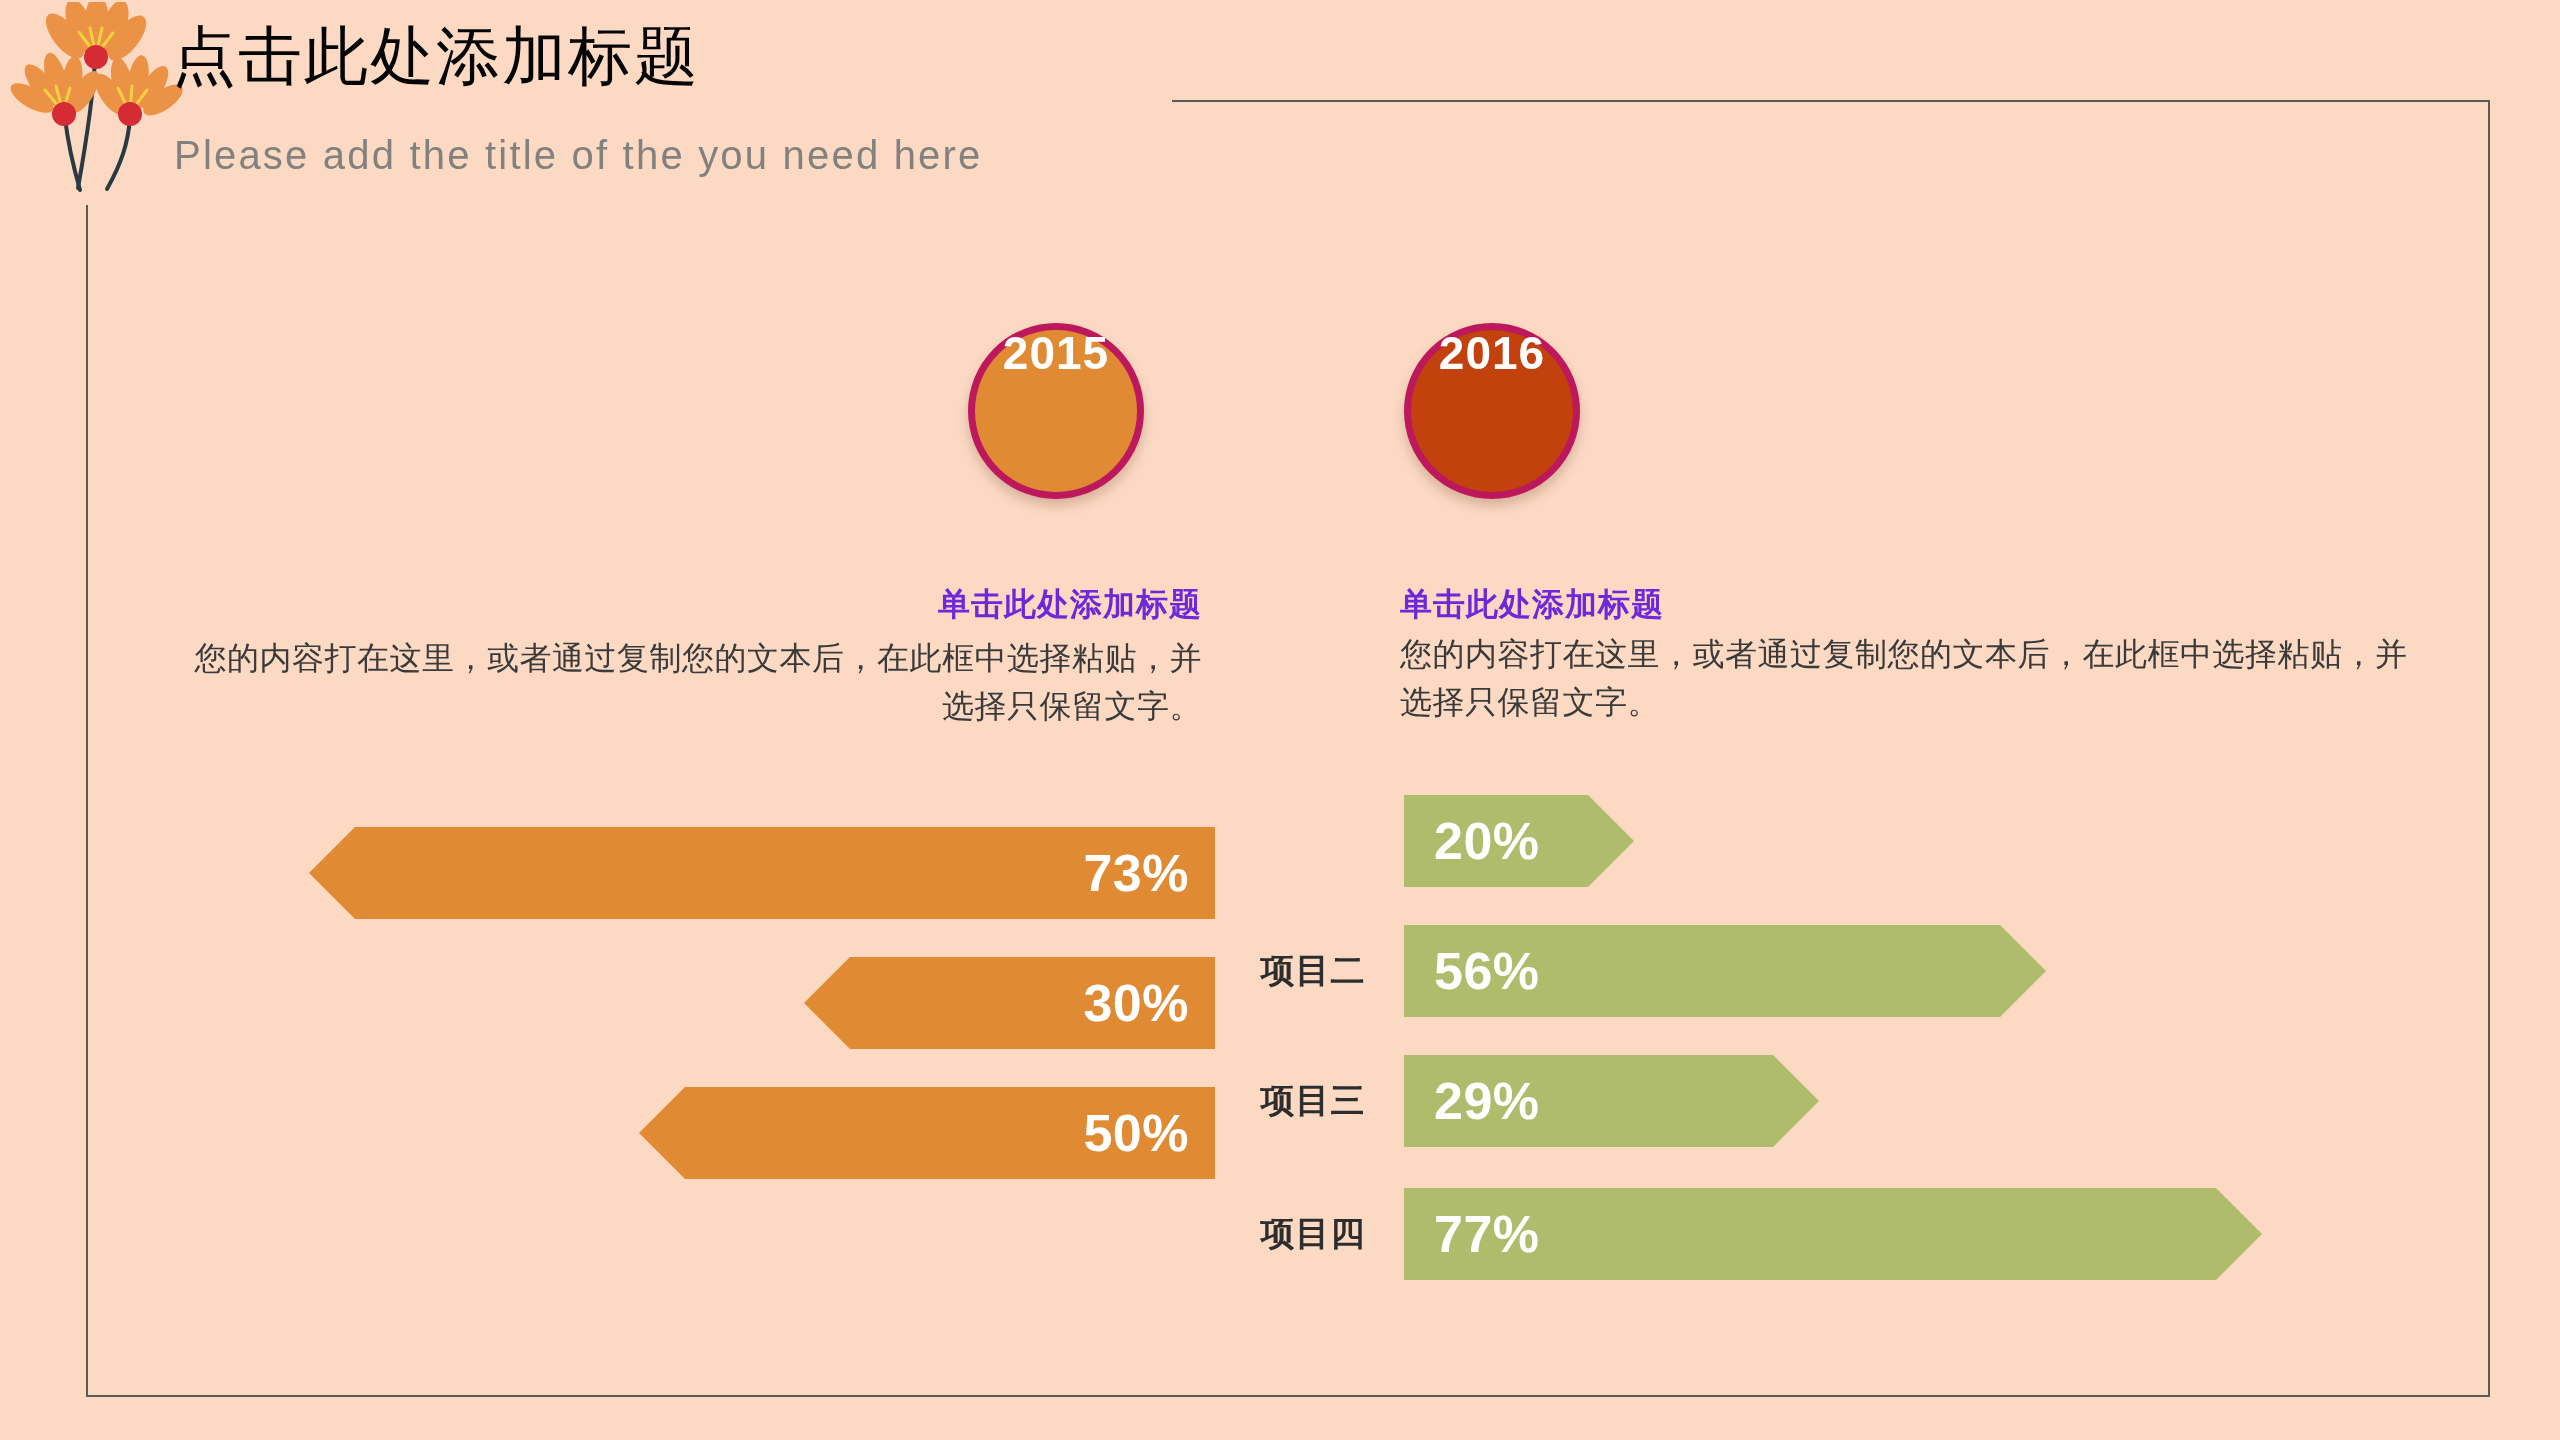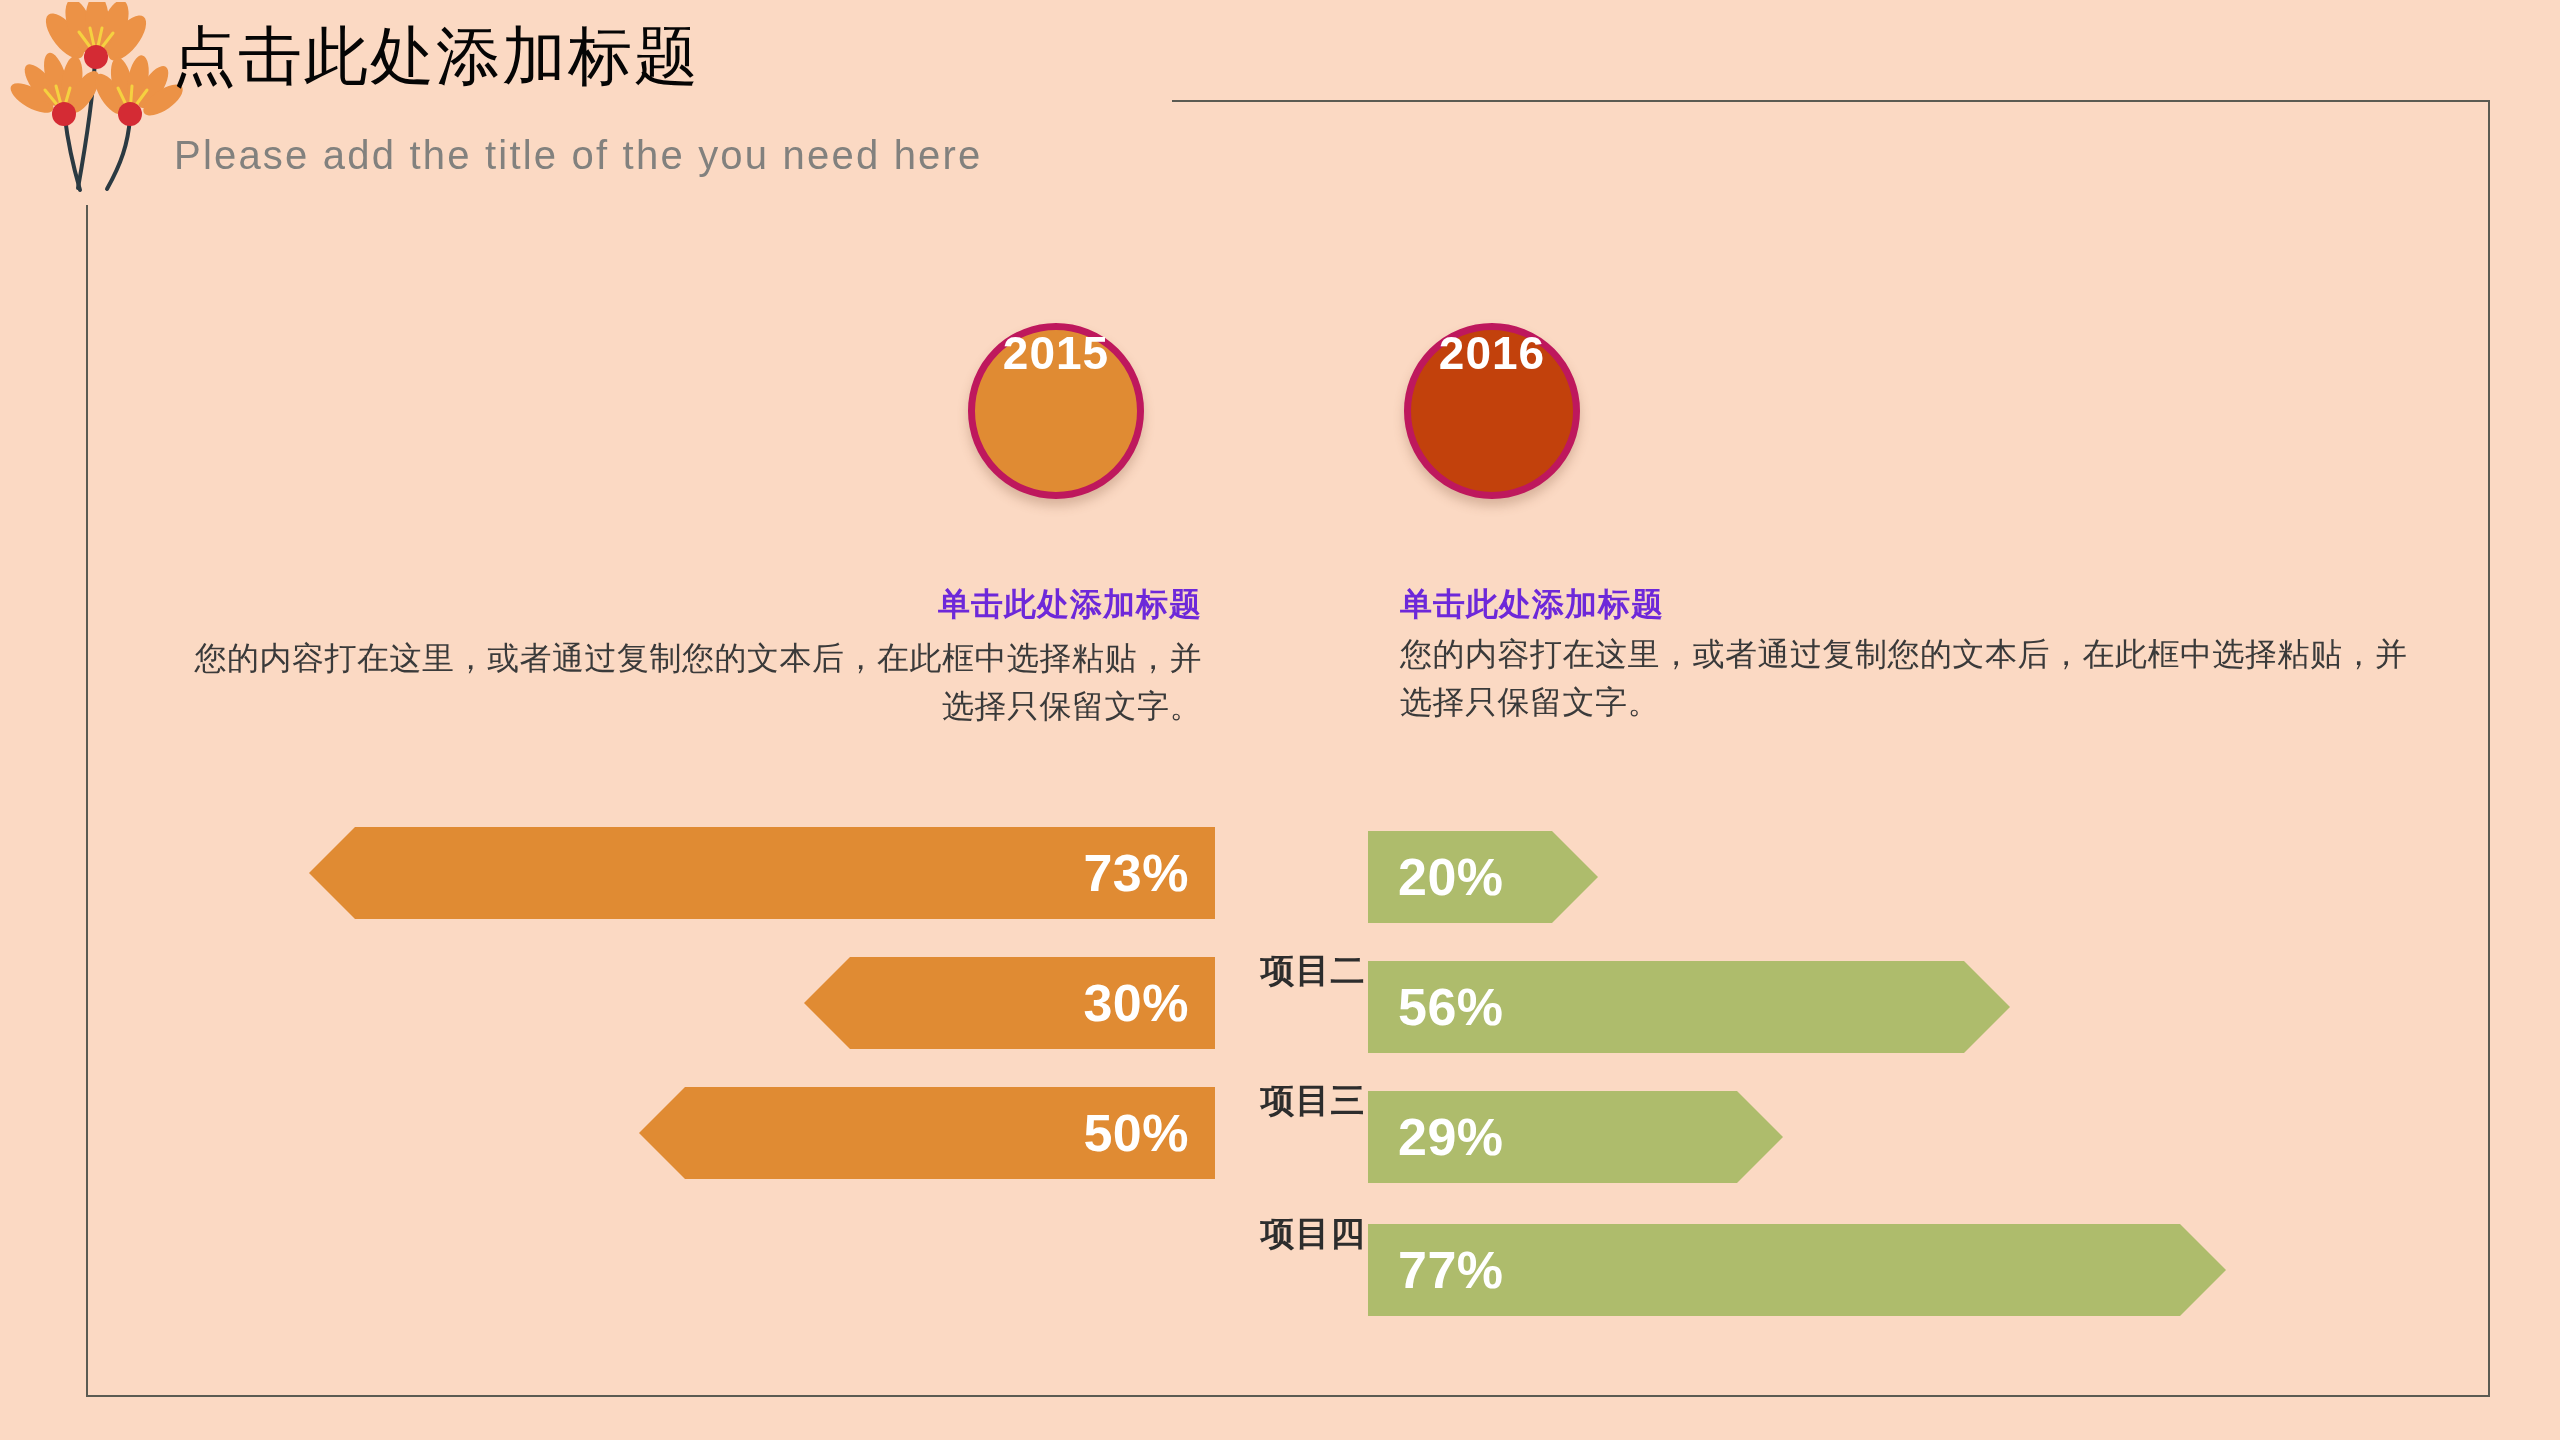--- a/index.html
+++ b/index.html
@@ -179,24 +179,23 @@
 
   .bar-left-wrap {
     position: absolute;
     right: 1345px;
     top: 0;
     height: 92px;
     margin-top: 32px;
   }
   .bar-right-wrap {
     position: absolute;
-    left: 1368px;
+    left: 1404px;
     top: 0;
     height: 92px;
-    margin-top: 36px;
   }
 
   .bar-shape {
     position: relative;
     height: 92px;
     display: flex;
     align-items: center;
     filter: drop-shadow(9px 10px 7px rgba(150, 100, 70, 0.33));
   }
   .bar-left {

